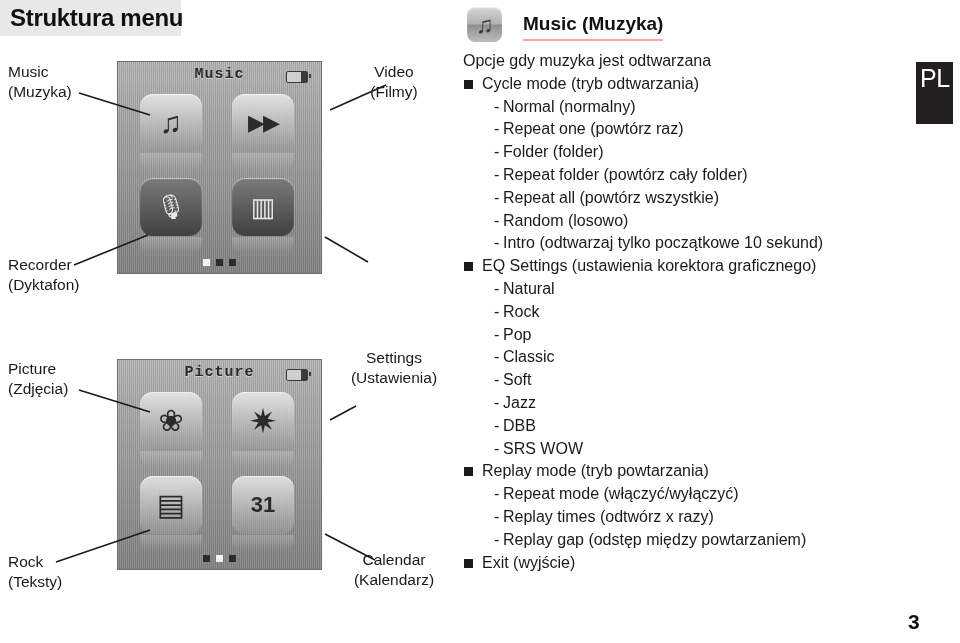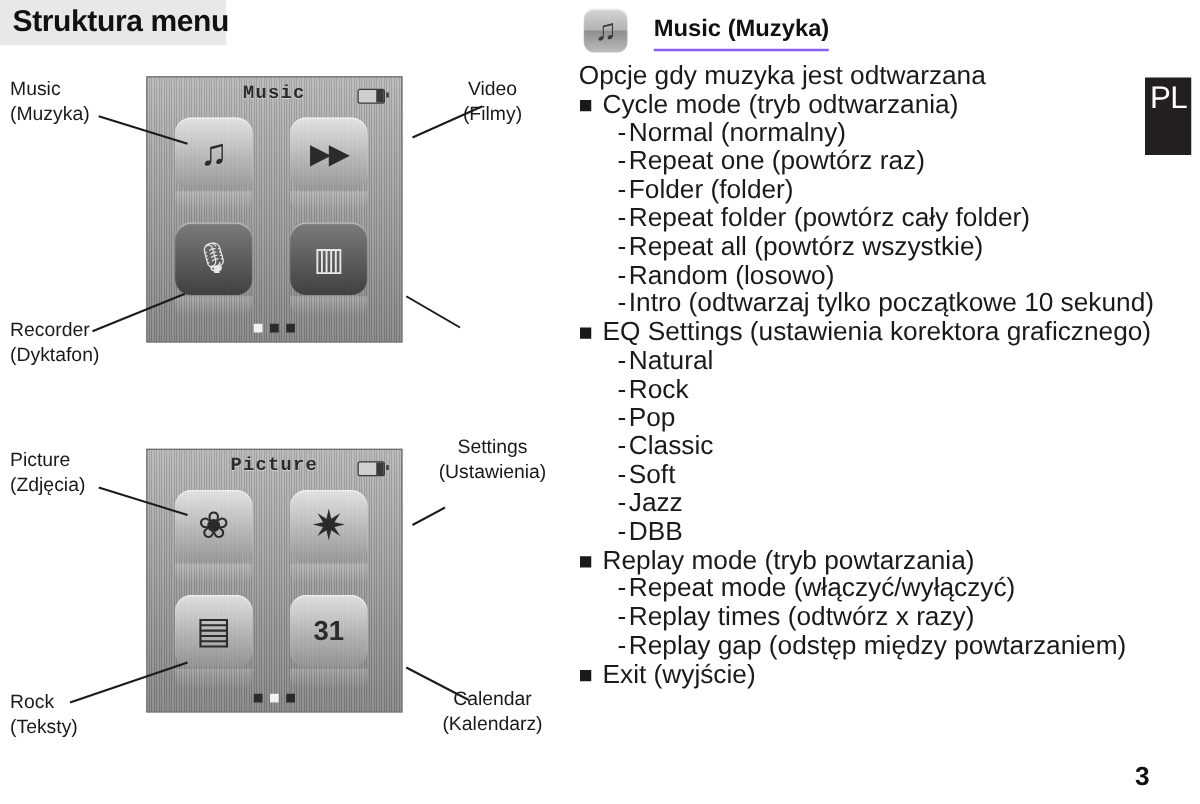--- a/index.html
+++ b/index.html
@@ -211,31 +211,31 @@
   }
   .section-title {
     position: absolute;
     left: 523px;
     top: 13px;
     font-size: 19px;
     font-weight: bold;
     color: #111111;
     white-space: nowrap;
     padding-bottom: 4px;
-    border-bottom: 2px solid #8b5cf6;
+    border-bottom: 2px solid #fca5a5;
   }
 
   .options-list {
     position: absolute;
     left: 463px;
     top: 50px;
     width: 470px;
   }
   .opt-line {
-    font-size: 21px;
+    font-size: 16px;
     line-height: 22.8px;
     color: #1a1a1a;
     white-space: nowrap;
     position: relative;
   }
   .opt-line.lead { padding-left: 0; }
   .opt-line.bullet { padding-left: 19px; }
   .opt-line.bullet::before {
     content: "";
     position: absolute;
@@ -397,20 +397,21 @@
         <div class="opt-line sub">Random (losowo)</div>
         <div class="opt-line sub">Intro (odtwarzaj tylko początkowe 10 sekund)</div>
         <div class="opt-line bullet">EQ Settings (ustawienia korektora graficznego)</div>
         <div class="opt-line sub">Natural</div>
         <div class="opt-line sub">Rock</div>
         <div class="opt-line sub">Pop</div>
         <div class="opt-line sub">Classic</div>
         <div class="opt-line sub">Soft</div>
         <div class="opt-line sub">Jazz</div>
         <div class="opt-line sub">DBB</div>
+        <div class="opt-line sub">SRS WOW</div>
         <div class="opt-line bullet">Replay mode (tryb powtarzania)</div>
         <div class="opt-line sub">Repeat mode (włączyć/wyłączyć)</div>
         <div class="opt-line sub">Replay times (odtwórz x razy)</div>
         <div class="opt-line sub">Replay gap (odstęp między powtarzaniem)</div>
         <div class="opt-line bullet">Exit (wyjście)</div>
       </div>
   </div>
 
 </div>
 

